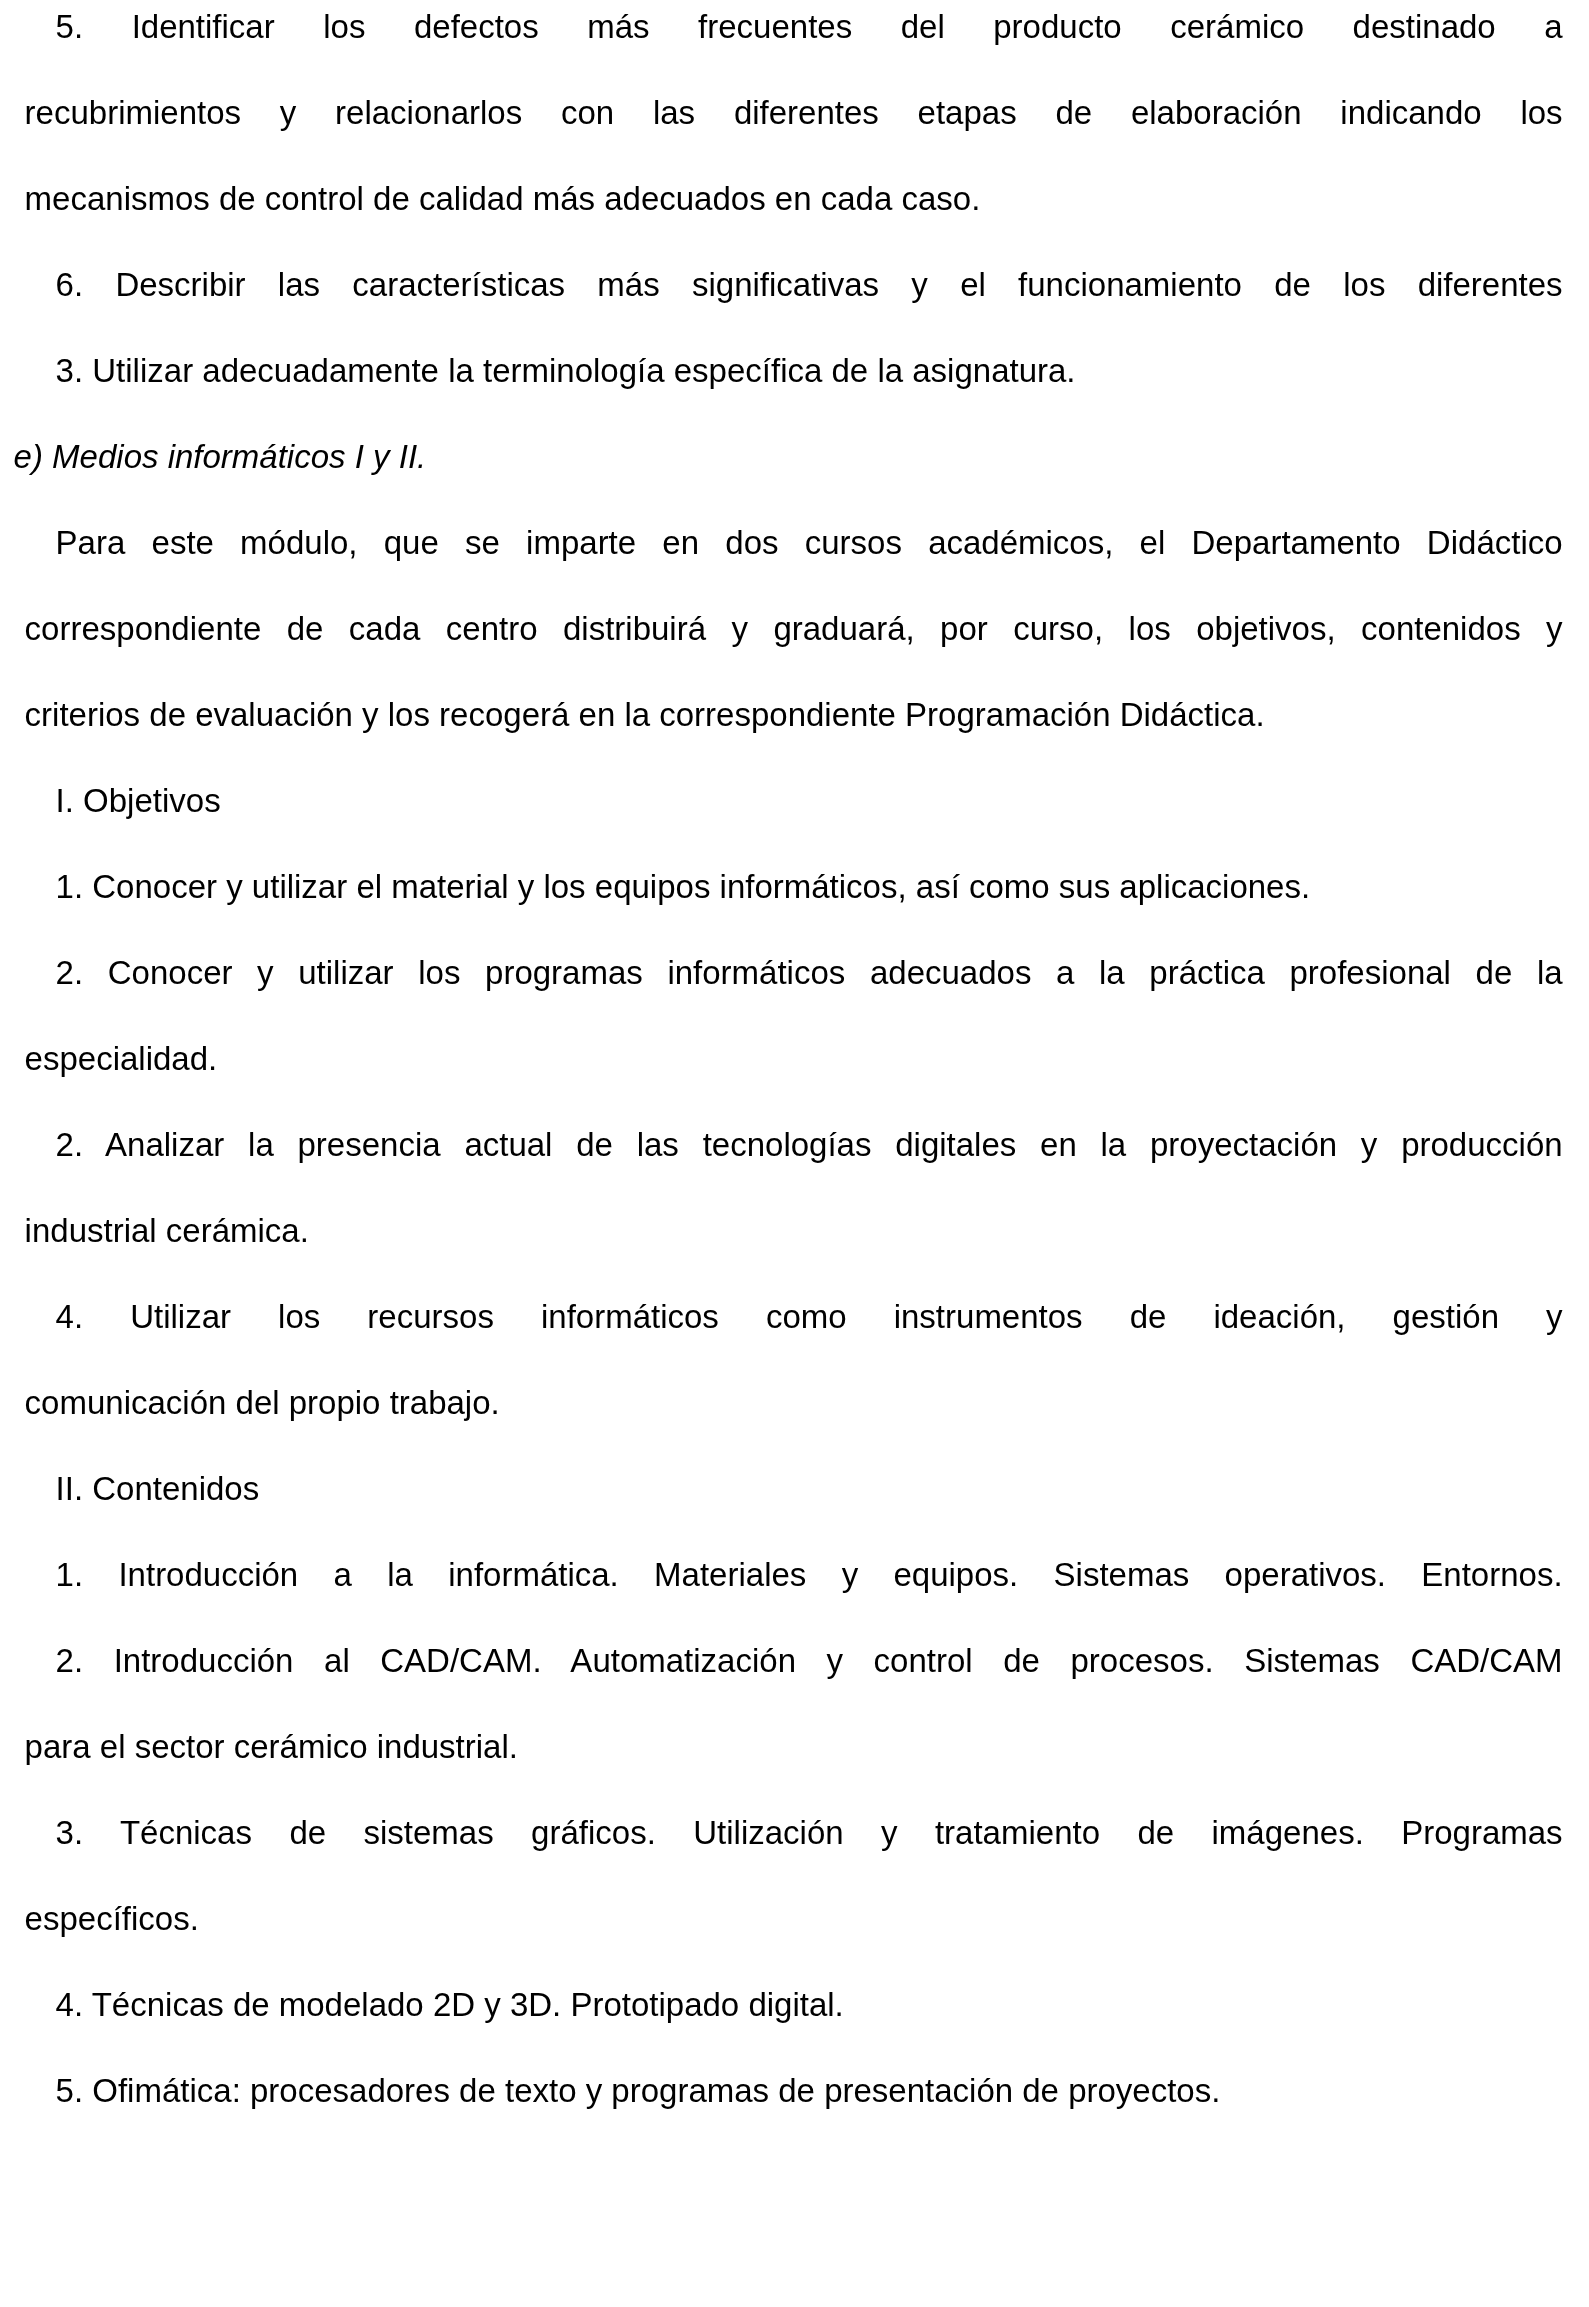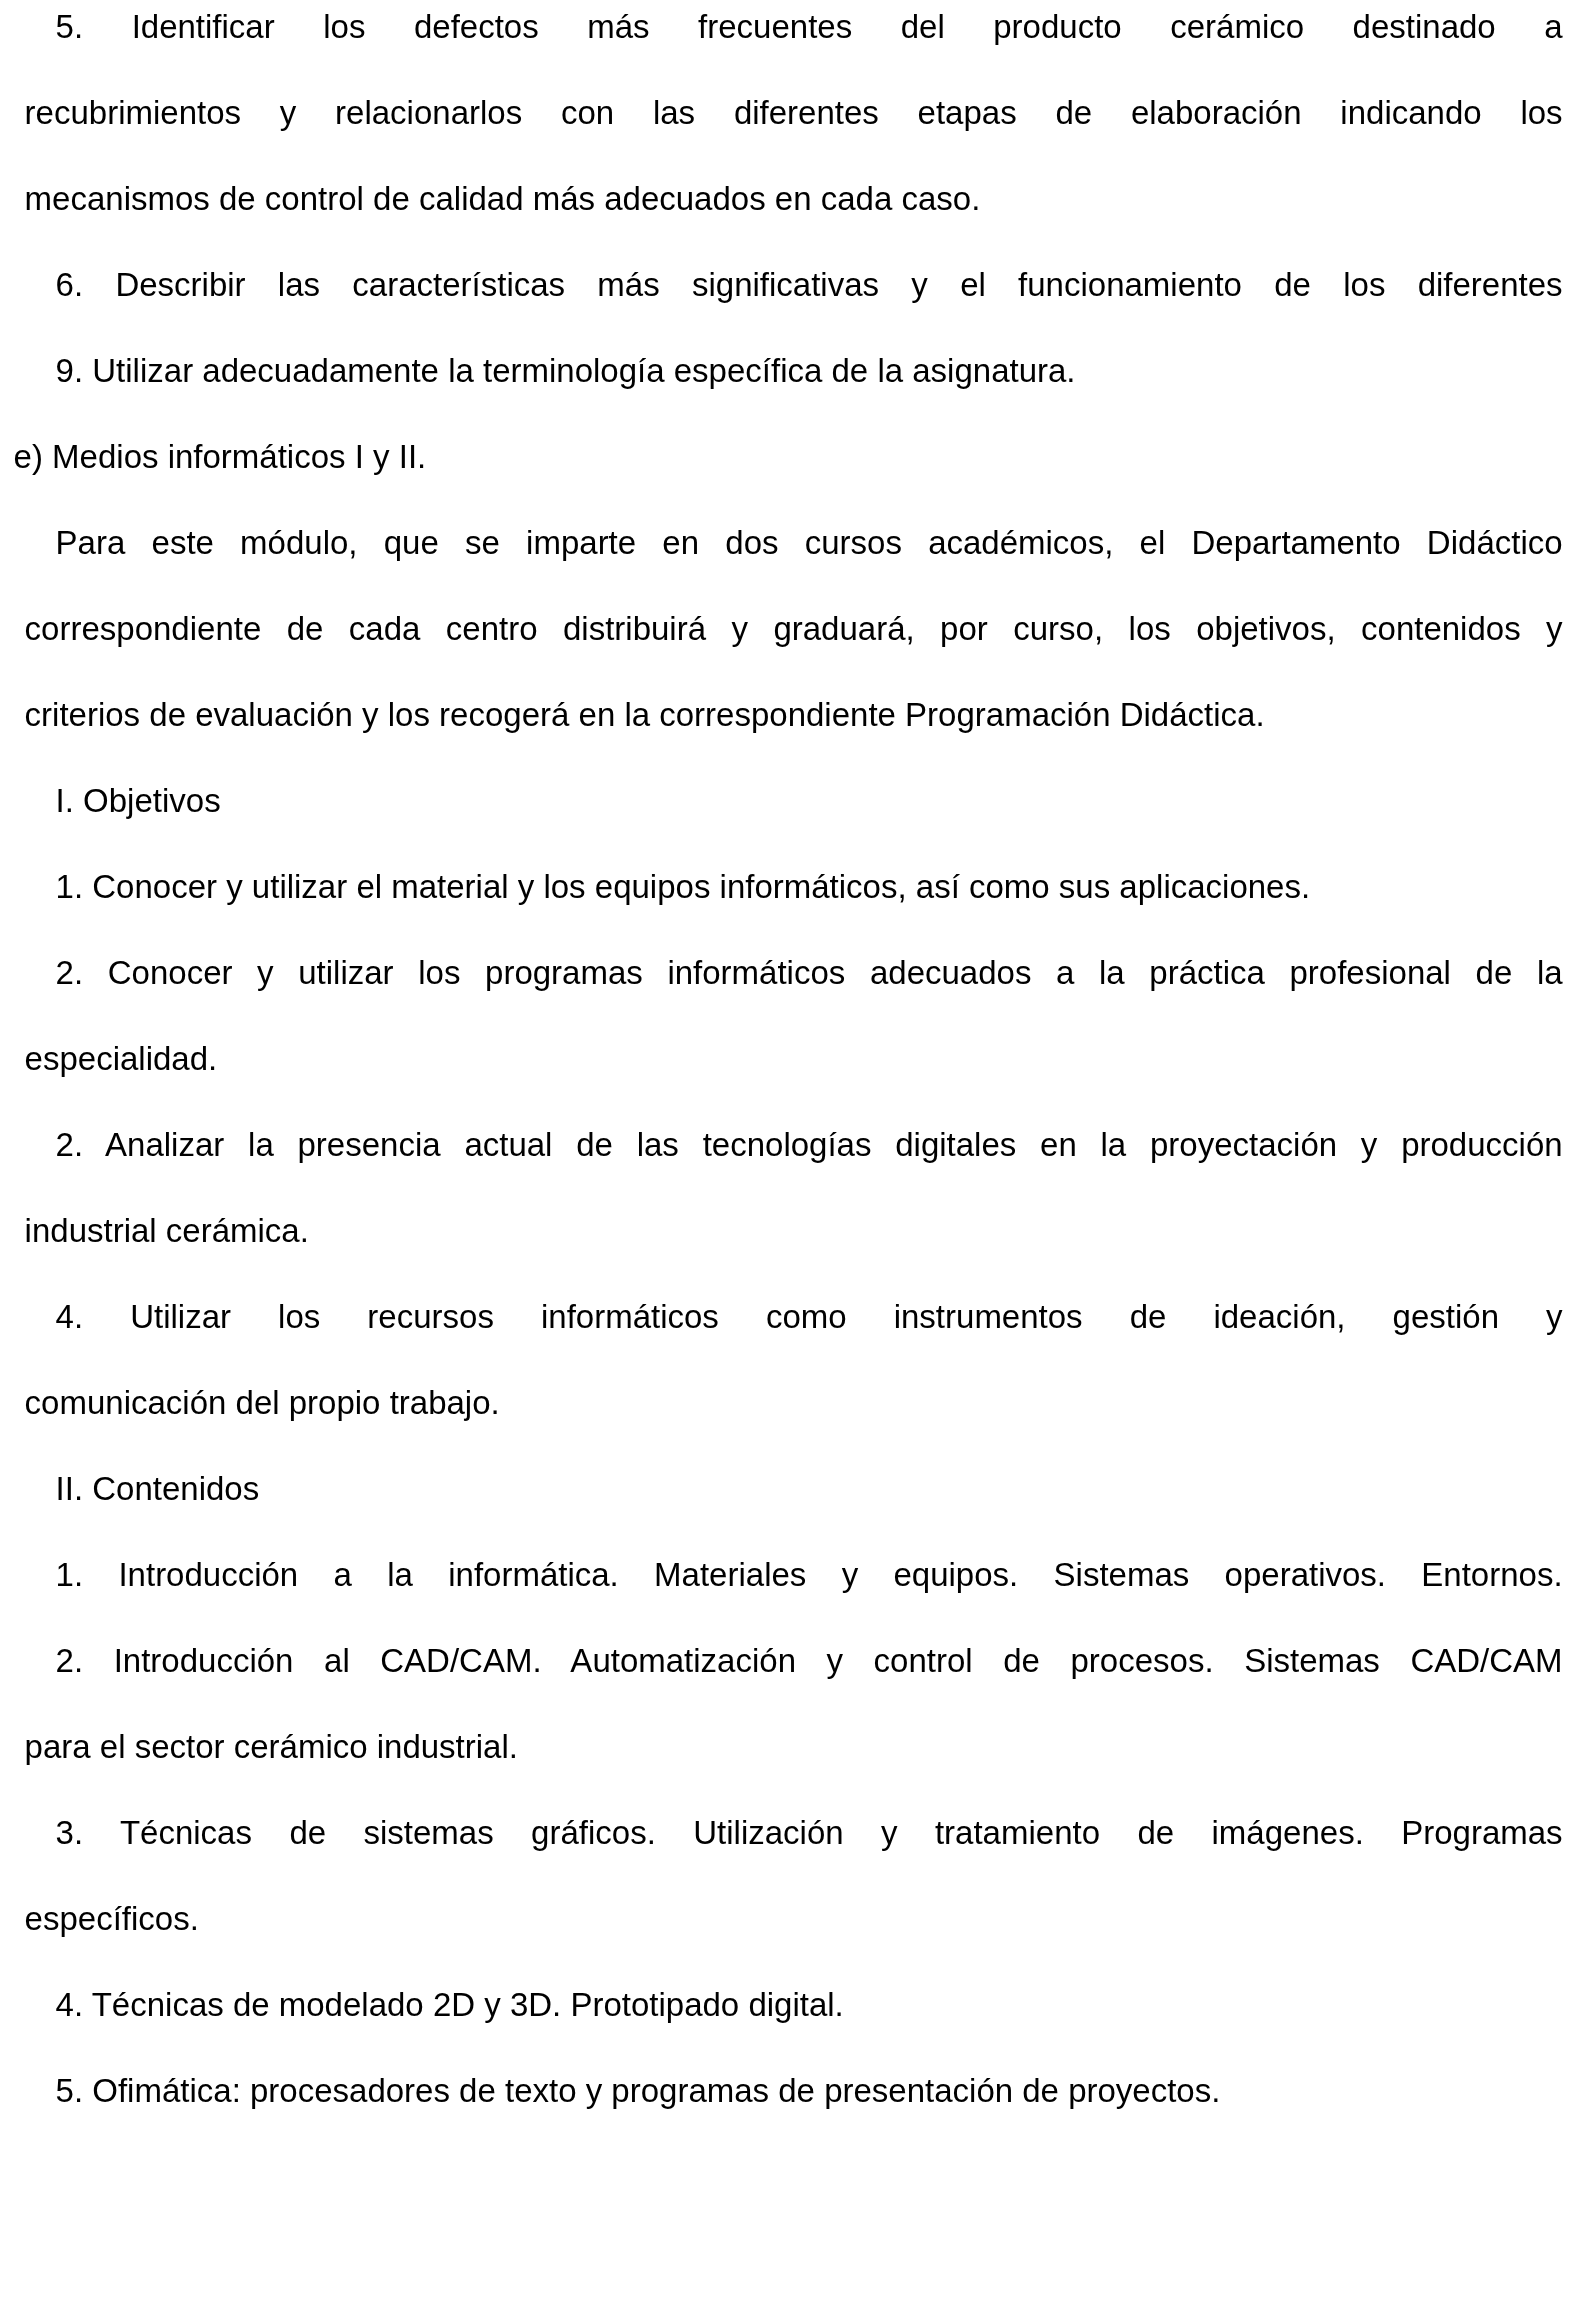--- a/index.html
+++ b/index.html
@@ -38,38 +38,38 @@
     text-align: justify;
     text-align-last: justify;
     text-justify: inter-word;
     white-space: normal;
   }
   .line.last {
     text-align: center;
     text-align-last: left;
   }
   .line.first-indent { text-indent: 31px; }
-  .para.italic .line { }
+  .para.italic .line { font-style: italic; }
   .para.outdent .line { text-indent: -11px; }
 </style>
 </head>
 <body>
 
 <div class="page">
   <div class="textblock">
       <div class="para">
         <div class="line first-indent">5. Identificar los defectos más frecuentes del producto cerámico destinado a</div>
         <div class="line">recubrimientos y relacionarlos con las diferentes etapas de elaboración indicando los</div>
         <div class="line last">mecanismos de control de calidad más adecuados en cada caso.</div>
       </div>
       <div class="para">
         <div class="line first-indent">6. Describir las características más significativas y el funcionamiento de los diferentes</div>
       </div>
       <div class="para">
-        <div class="line last first-indent">9. Utilizar adecuadamente la terminología específica de la asignatura.</div>
+        <div class="line last first-indent">3. Utilizar adecuadamente la terminología específica de la asignatura.</div>
       </div>
       <div class="para italic outdent">
         <div class="line last">e) Medios informáticos I y II.</div>
       </div>
       <div class="para">
         <div class="line first-indent">Para este módulo, que se imparte en dos cursos académicos, el Departamento  Didáctico</div>
         <div class="line">correspondiente de cada centro distribuirá y graduará, por curso, los objetivos, contenidos y</div>
         <div class="line last">criterios de evaluación y los recogerá en la correspondiente Programación Didáctica.</div>
       </div>
       <div class="para">

